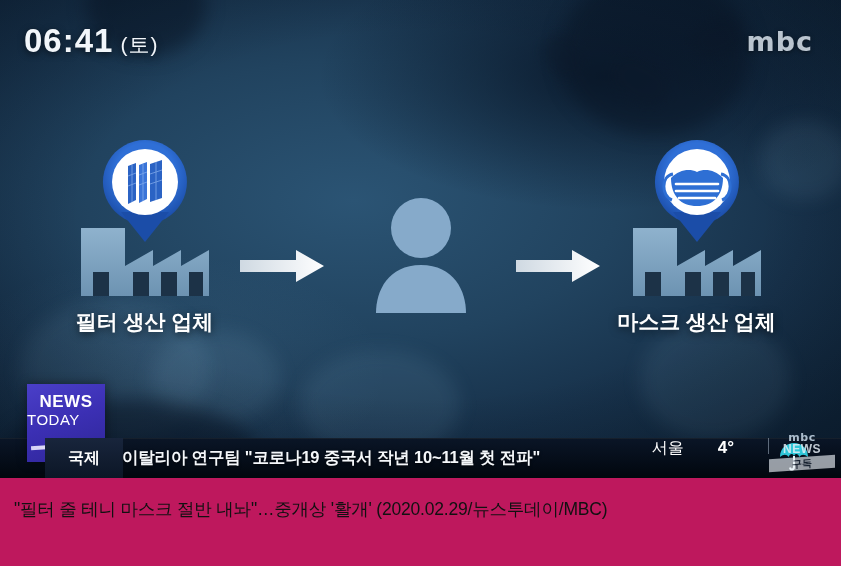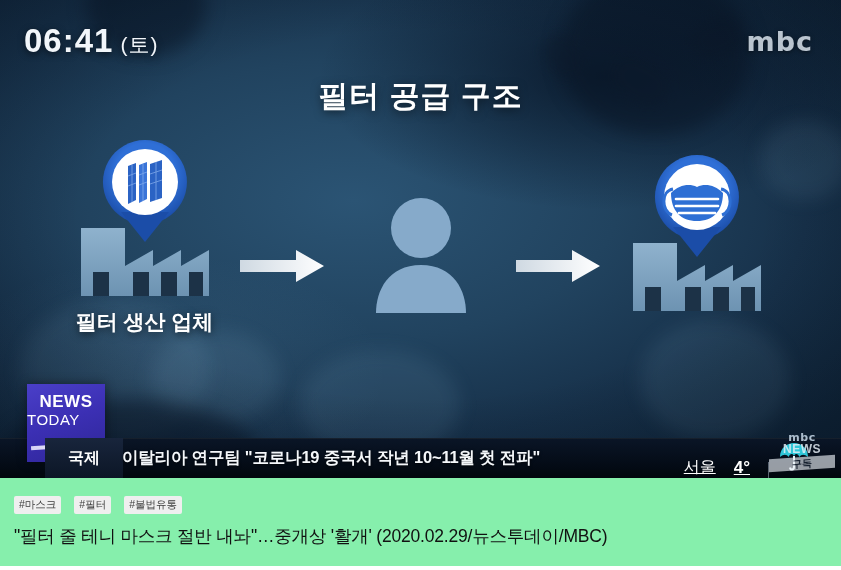--- a/index.html
+++ b/index.html
@@ -2,21 +2,21 @@
 <html><head>
 <meta charset="utf-8">
 <style>
   * { box-sizing: border-box; margin: 0; padding: 0; }
   html, body {
     width: 841px; height: 570px;
     background: #ffffff;
     font-family: "Liberation Sans", "DejaVu Sans", sans-serif;
     overflow: hidden;
   }
-  #page { position: relative; width: 841px; height: 566px; background: #86efac; }
+  #page { position: relative; width: 841px; height: 566px; background: #be185d; }
 
   
   #video {
     position: absolute; left: 0; top: 0; width: 841px; height: 478px;
     overflow: hidden;
     background:
       radial-gradient(ellipse 55% 45% at 72% 16%, rgba(8,22,40,0.85) 0%, rgba(10,26,46,0.0) 62%),
       radial-gradient(ellipse 40% 38% at 20% 78%, rgba(120,170,205,0.13) 0%, rgba(120,170,205,0) 65%),
       radial-gradient(ellipse 75% 70% at 42% 42%, #2b5474 0%, #21435f 42%, #17314a 72%, #102539 100%);
   }
@@ -119,22 +119,22 @@
   }
   #headline {
     position: absolute; left: 122px; bottom: 0; height: 40px;
     display: flex; align-items: center;
     color: #f4f7fa; font-size: 16.5px; font-weight: bold;
     letter-spacing: -0.2px;
     text-shadow: 0 1px 3px rgba(0,0,0,0.7);
   }
   #weather {
     position: absolute; right: 72px; bottom: 0; height: 40px;
-    display: flex; align-items: flex-end; gap: 18px;
-    color: #ffffff; font-size: 16px; text-decoration: underline;
+    display: flex; align-items: flex-start; gap: 34px;
+    color: #ffffff; font-size: 16px;
   }
   #weather .city { font-weight: normal; }
   #weather .temp { font-weight: bold; font-size: 17px; }
   #weather .divider { width:1px; height:16px; background: rgba(200,215,232,0.45); }
   #umbrella { position: absolute; right: 30px; bottom: 4px; width: 34px; height: 34px; }
 
   #sub-watermark {
     position: absolute; right: 6px; bottom: 8px;
     width: 66px; text-align: center; opacity: 0.82;
   }
@@ -185,21 +185,20 @@
 
     <div class="vignette"></div>
 
     <div id="clock">
       <span>06:41</span>
       <span class="day">(토)</span>
     </div>
 
     <div id="mbc-logo">mbc</div>
 
-    <div id="info-title">필터 공급 구조</div>
 
     <div id="diagram">
 
       <div class="node">
         <div class="art">
 
           <svg class="factory" width="140" height="92" viewBox="0 0 140 92">
             <defs>
               <linearGradient id="fgrad1" x1="0" y1="0" x2="0" y2="1">
                 <stop offset="0%" stop-color="#8fb2cd"></stop>
@@ -290,20 +289,21 @@
             <path d="M70 36 C82 38 82 58 71 62" fill="none" stroke="#2e6fd4" stroke-width="3"></path>
 
             <path d="M20 40 C28 32 38 30 46 34 C54 30 64 32 72 40 C72 58 62 68 46 68 C30 68 20 58 20 40 Z" fill="#2e6fd4"></path>
             <g stroke="#ffffff" stroke-width="2.6" stroke-linecap="round">
               <line x1="25" y1="46" x2="67" y2="46"></line>
               <line x1="25" y1="53" x2="67" y2="53"></line>
               <line x1="28" y1="60" x2="64" y2="60"></line>
             </g>
           </svg>
         </div>
+        <div class="caption">마스크 생산 업체</div>
       </div>
 
     </div>
 
     <div id="ticker-wrap">
       <div id="ticker-bar"></div>
 
       <div id="news-logo">
         <div class="n1">NEWS</div>
         <div class="n2">TODAY</div>
@@ -328,21 +328,16 @@
       <div id="sub-watermark">
         <div class="wm-mbc">mbc</div>
         <div class="wm-news">NEWS</div>
         <div class="wm-sub">구독</div>
       </div>
     </div>
 
   </div>
 
   <div id="caption">
-    <div id="tags">
-      <span class="tag">#마스크</span>
-      <span class="tag">#필터</span>
-      <span class="tag">#불법유통</span>
-    </div>
     <div id="vid-title">"필터 줄 테니 마스크 절반 내놔"…중개상 '활개' (2020.02.29/뉴스투데이/MBC)</div>
   </div>
 
 </div>
 
 </body></html>

